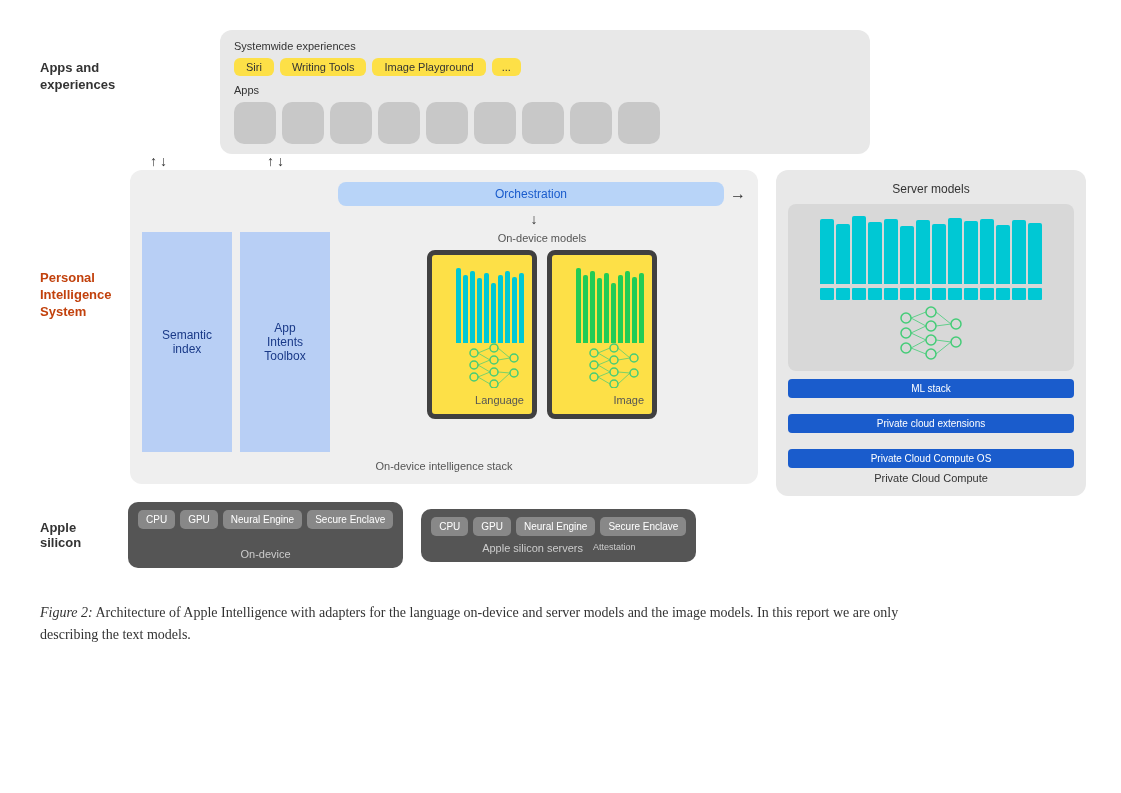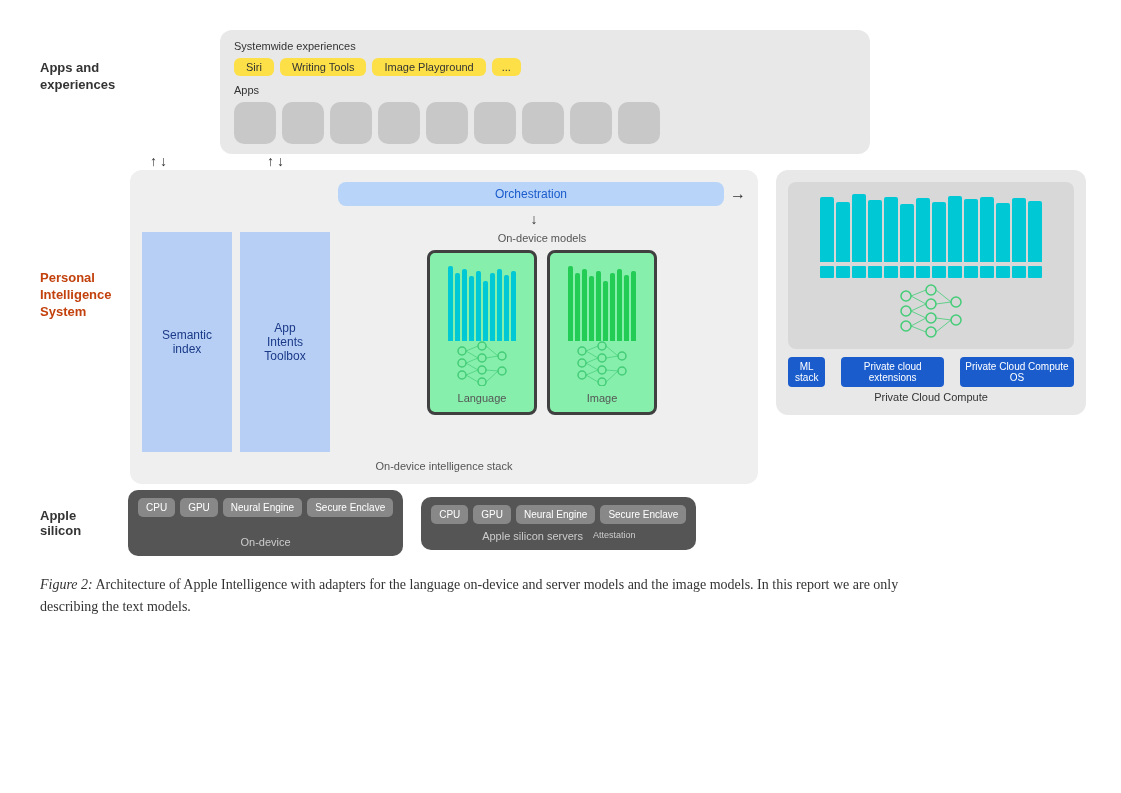--- a/index.html
+++ b/index.html
@@ -167,28 +167,28 @@
     }
 
     .models-row {
       display: flex;
       gap: 10px;
       justify-content: center;
     }
 
     
     .model-box {
-      background: #86efac;
+      background: #fde047;
       border-radius: 8px;
-      border: 3px solid #404040;
+      border: 5px solid #404040;
       padding: 8px;
       width: 110px;
       display: flex;
       flex-direction: column;
-      align-items: center;
+      align-items: flex-end;
     }
 
     .model-label {
       font-family: Arial, sans-serif;
       font-size: 11px;
       color: #555;
       margin-top: 6px;
       text-align: center;
     }
 
@@ -268,21 +268,21 @@
       font-family: Arial, sans-serif;
       font-size: 11px;
       color: #333;
       text-align: center;
       margin-top: 4px;
     }
 
     
     .ml-stack-bars {
       display: flex;
-      flex-direction: row;
+      flex-direction: column;
       gap: 16px;
     }
 
     .ml-bar {
       background: #1a5ccc;
       color: #fff;
       font-family: Arial, sans-serif;
       font-size: 10px;
       text-align: center;
       padding: 4px 0;
@@ -361,21 +361,21 @@
       font-size: 9px;
       color: #ccc;
     }
 
     
     .caption {
       font-family: Georgia, 'Times New Roman', serif;
       font-size: 14px;
       color: #333;
       line-height: 1.6;
-      margin-top: 8px;
+      margin-top: 24px;
       max-width: 900px;
       padding-left: 20px;
     }
 
     .caption-fig {
       font-style: italic;
     }
 
     
     .vert-arrows {
@@ -566,20 +566,21 @@
                 <div class="model-label">Image</div>
               </div>
             </div>
           </div>
         </div>
 
         <div class="on-device-stack-label">On-device intelligence stack</div>
       </div>
 
       <div class="server-section">
+        <div class="server-models-label">Server models</div>
 
         <div class="server-models-inner">
 
           <div class="server-bars-container">
             <div class="server-bar bar-cyan" style="height:65px;"></div>
             <div class="server-bar bar-cyan" style="height:60px;"></div>
             <div class="server-bar bar-cyan" style="height:68px;"></div>
             <div class="server-bar bar-cyan" style="height:62px;"></div>
             <div class="server-bar bar-cyan" style="height:65px;"></div>
             <div class="server-bar bar-cyan" style="height:58px;"></div>

